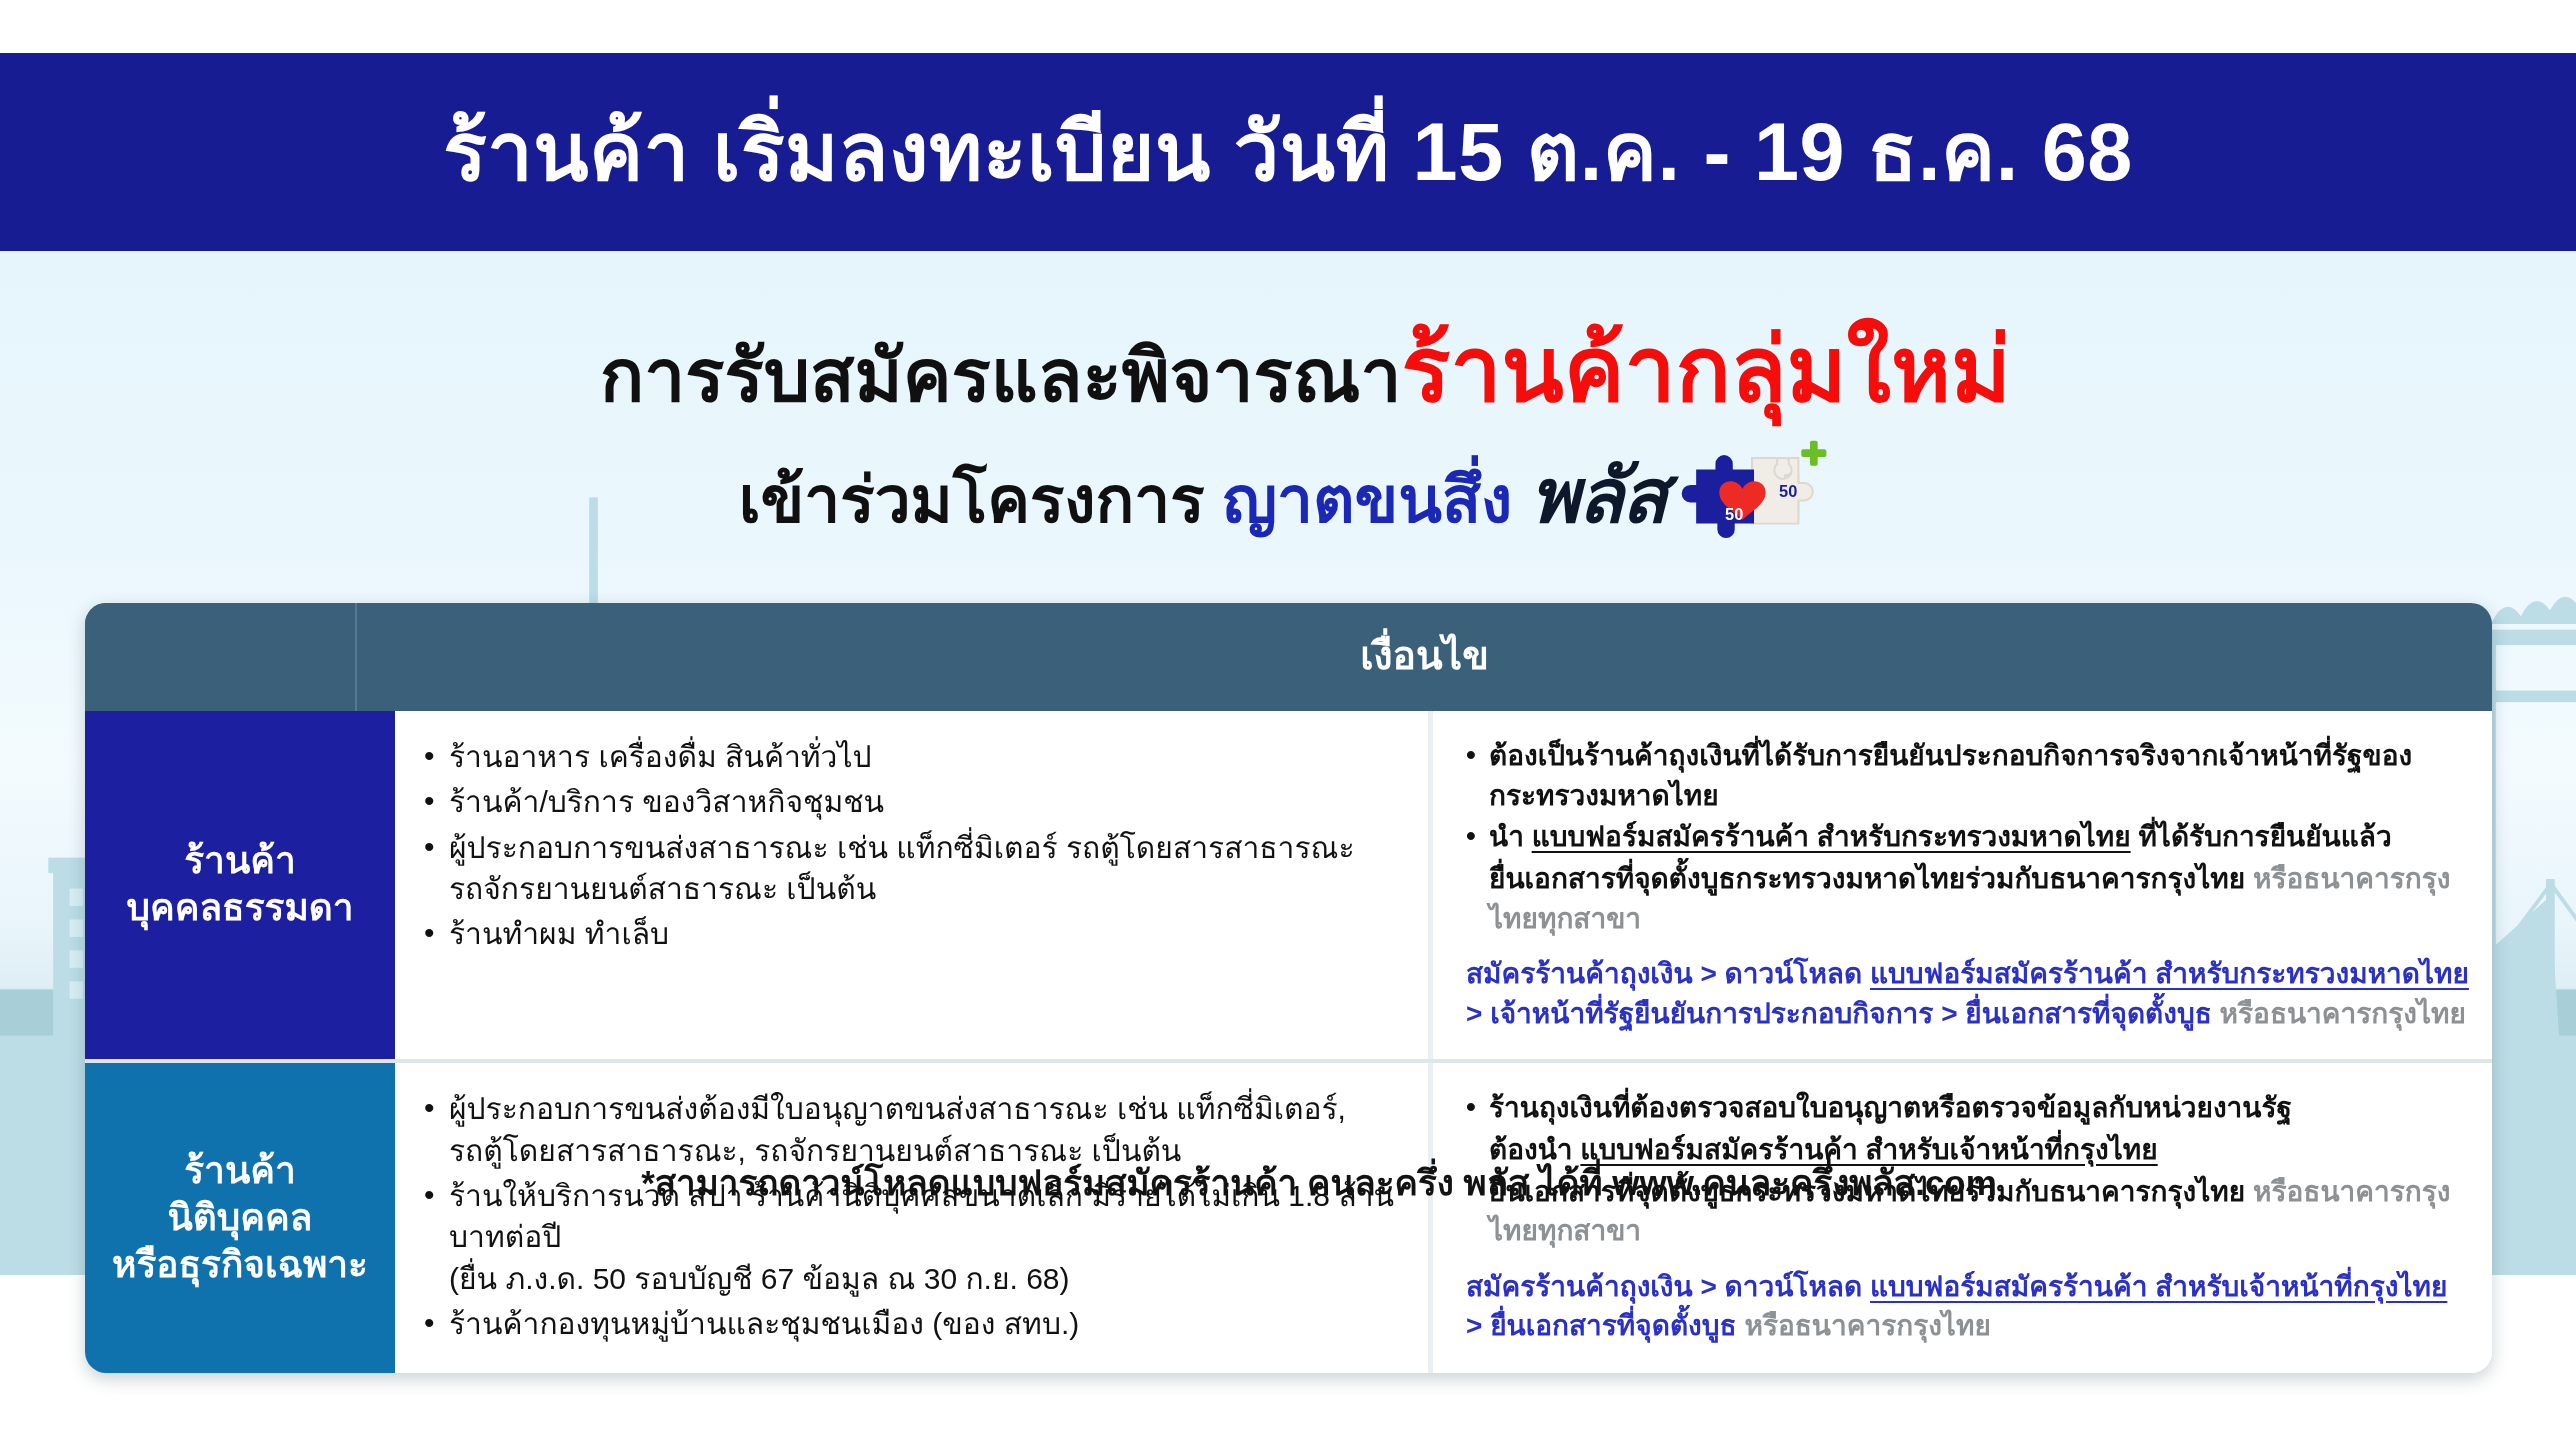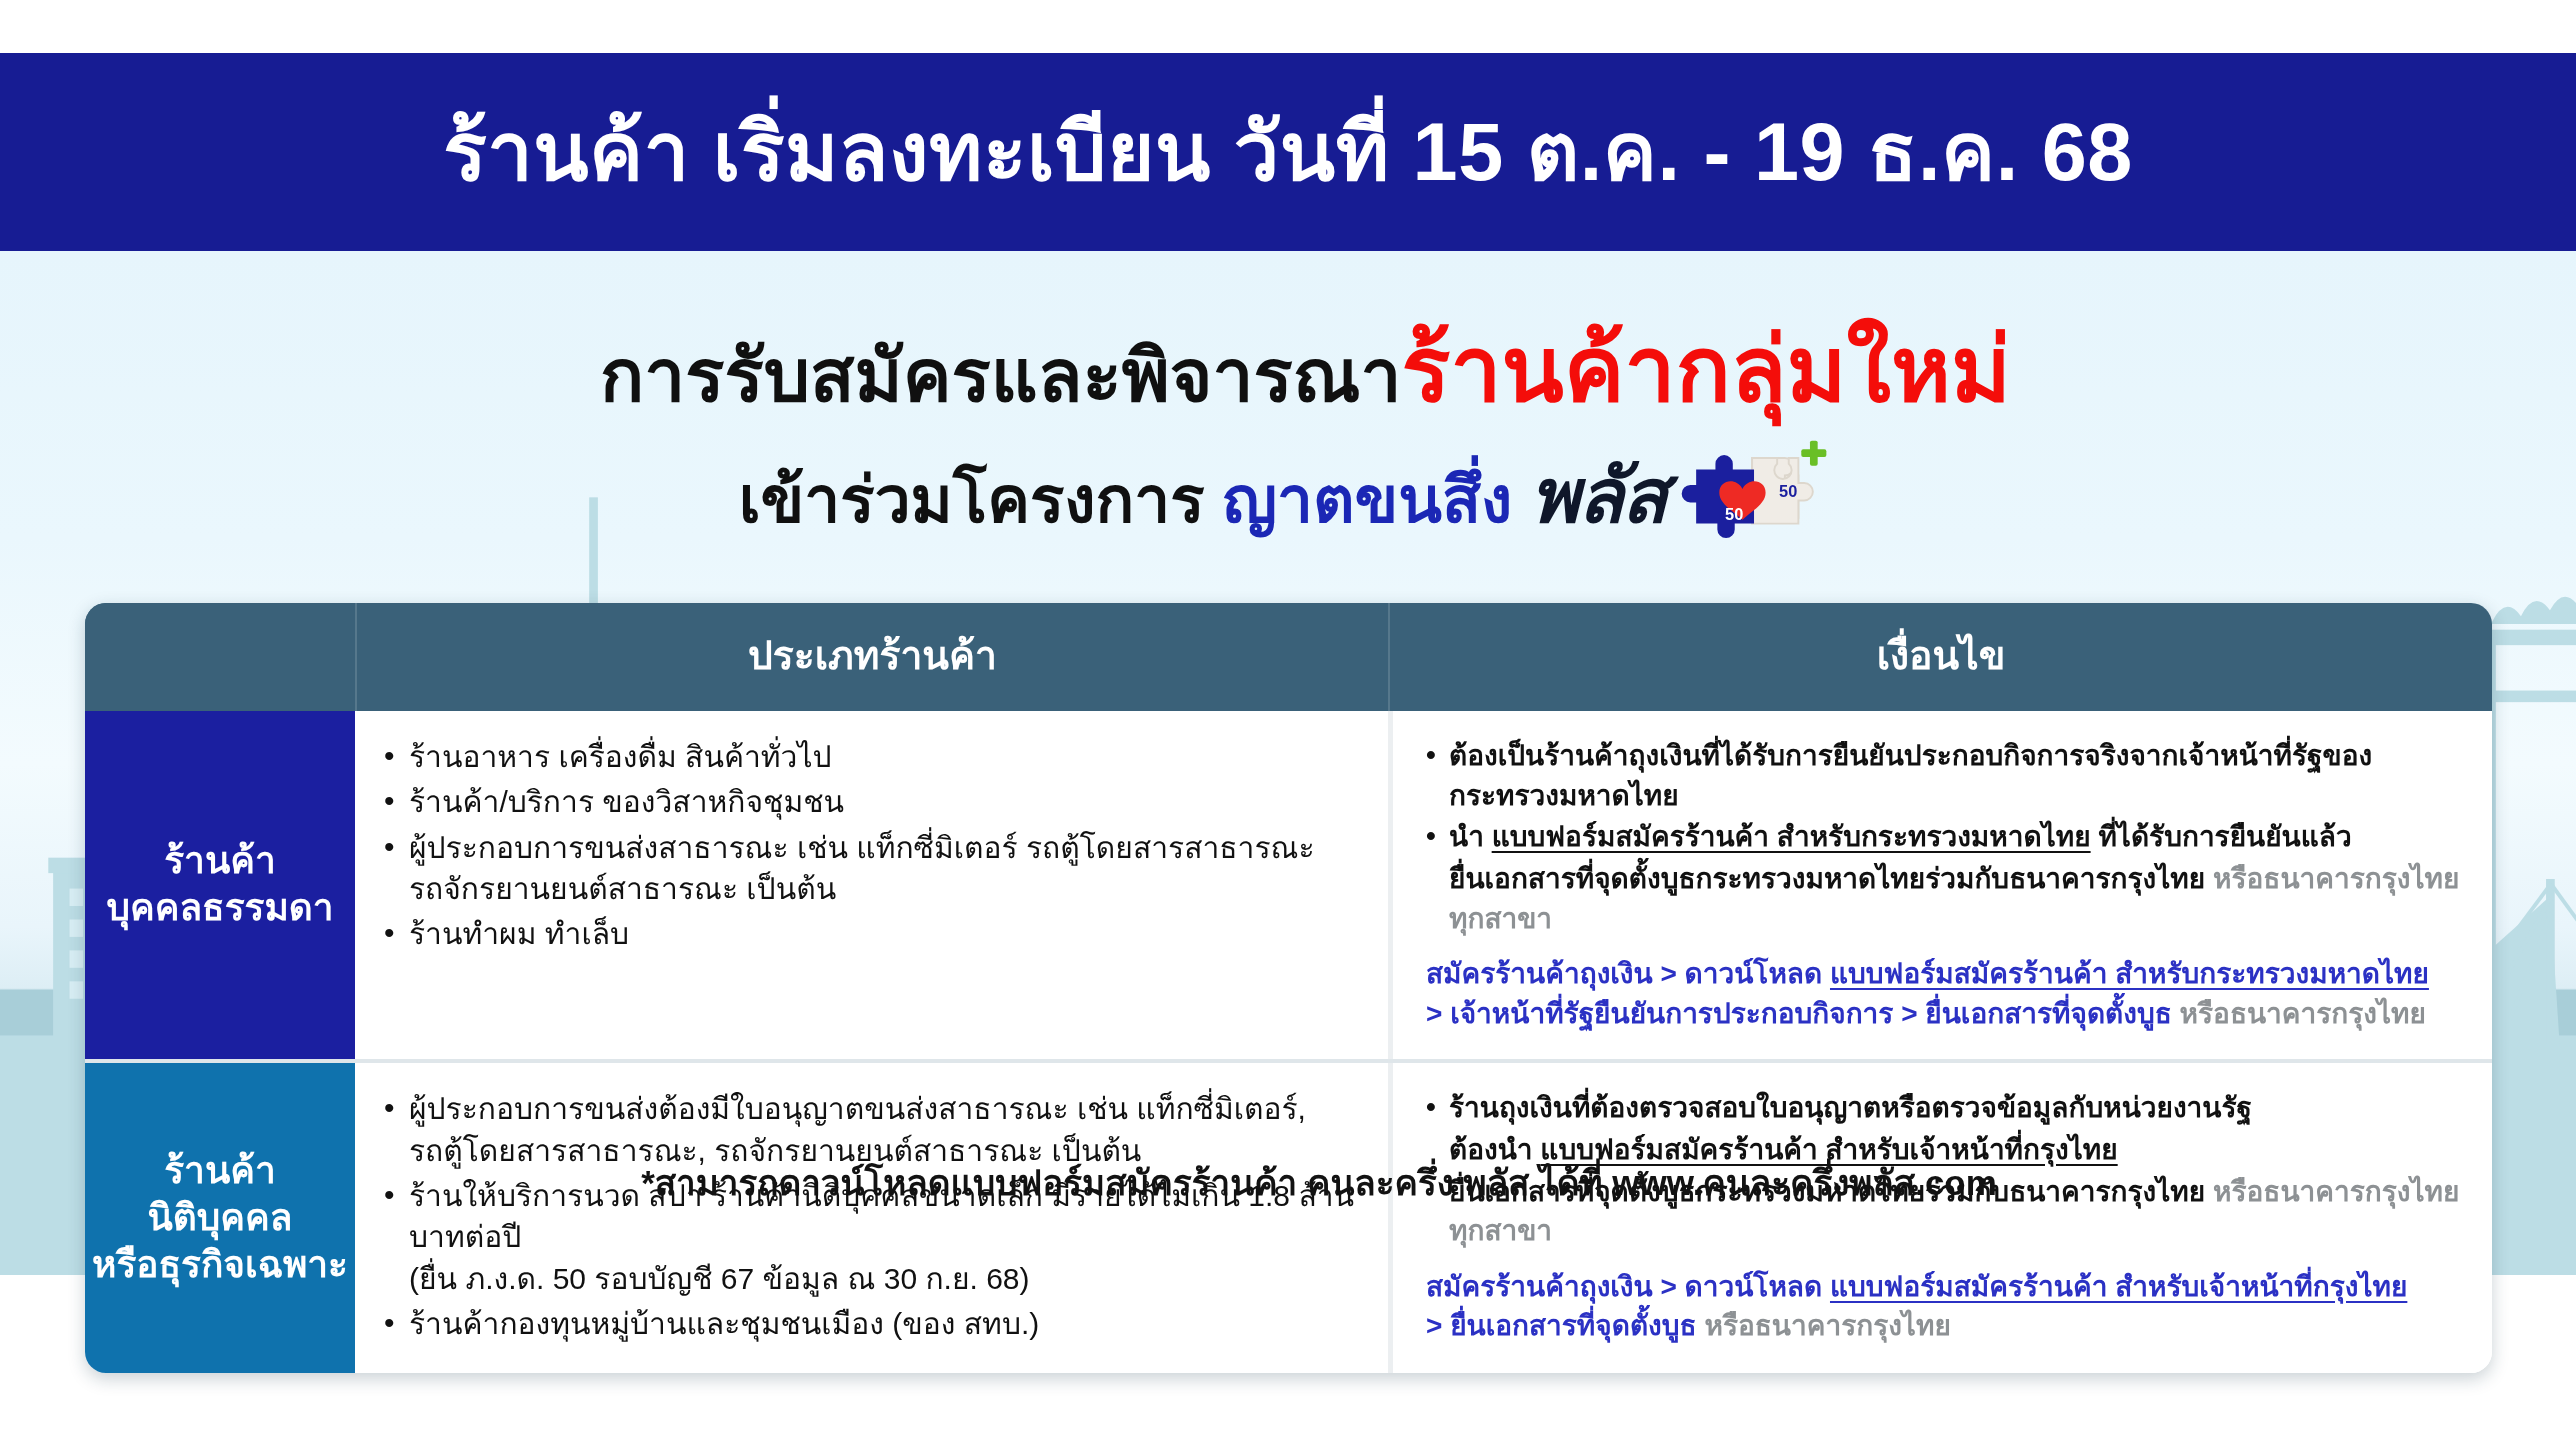--- a/index.html
+++ b/index.html
@@ -83,21 +83,21 @@
   .th-spacer { width: 270px; background: #3a6179; }
   .th-cell {
     color: #ffffff; font-size: 39px; font-weight: 700;
     display: flex; align-items: center; justify-content: center;
     padding: 21px 0 25px;
   }
   .th-type { width: 1033px; border-left: 2.9px solid #56788c; }
   .th-cond { flex: 1; border-left: 2.9px solid #56788c; }
 
   .rowlabel {
-    width: 270px; color: #ffffff; font-weight: 700; font-size: 37px;
+    width: 310px; color: #ffffff; font-weight: 700; font-size: 37px;
     line-height: 1.26; text-align: center;
     display: flex; flex-direction: column; align-items: center; justify-content: center;
     padding: 9.7px 5.8px;
   }
   .rowlabel-1 { background: #1b1fa0; }
   .rowlabel-2 { background: #0f72ad; }
 
   .cell-type {
     width: 1033px; background: #ffffff;
     padding: 25px 25px 25px 29px;
@@ -391,21 +391,20 @@
           </g>
         </svg>
       </span>
     </div>
   </div>
 
   <div class="table-wrap">
 
     <div class="trow thead">
       <div class="th-spacer"></div>
-      <div class="th-cell th-type">ประเภทร้านค้า</div>
       <div class="th-cell th-cond">เงื่อนไข</div>
     </div>
 
     <div class="trow">
       <div class="rowlabel rowlabel-1">
         <span>ร้านค้า</span>
         <span>บุคคลธรรมดา</span>
       </div>
 
       <div class="cell-type">

